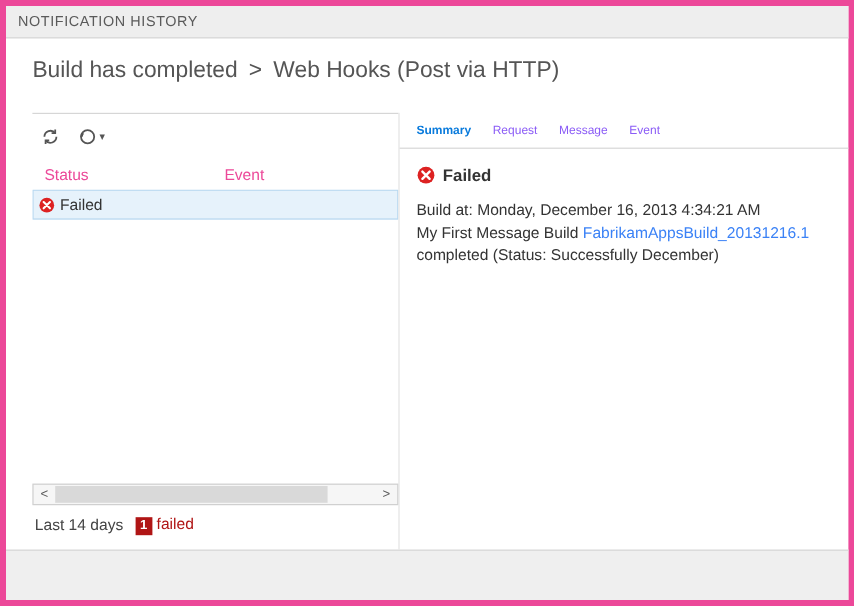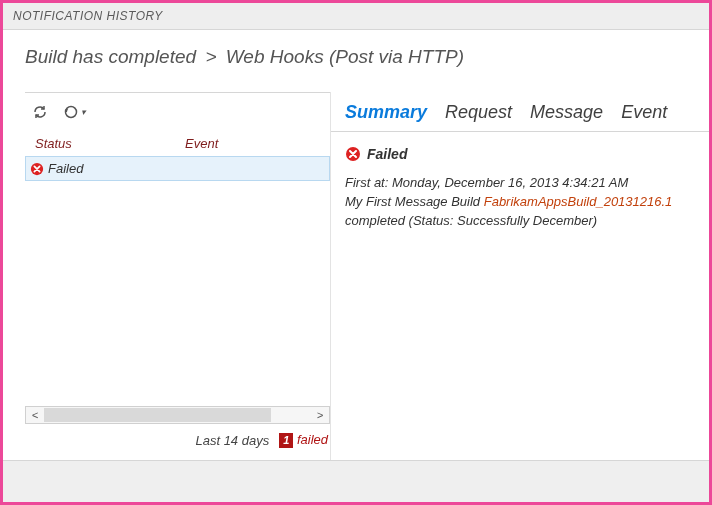--- a/index.html
+++ b/index.html
@@ -8,25 +8,24 @@
     font-size: 13px;
     color: #333;
     background: #f4f4f4;
     width: 712px;
     height: 505px;
     overflow: hidden;
   }
   .window {
     width: 712px;
     height: 505px;
-    border: 3px solid #ec4899;
+    border: 5px solid #ec4899;
     background: #fff;
     display: flex;
     flex-direction: column;
-    font-style: italic;
   }
   .titlebar {
     background: #eeeeee;
     border-bottom: 1px solid #d6d6d6;
     padding: 6px 10px;
     font-size: 12px;
     letter-spacing: 0.5px;
     color: #5a5a5a;
   }
   .header {
@@ -59,21 +58,21 @@
     display: inline-flex; align-items: center; justify-content: center;
     cursor: pointer;
     color: #555;
   }
   .tool-btn svg { width: 16px; height: 16px; }
   .tool-dd { display: inline-flex; align-items: center; gap: 2px; cursor: pointer; color:#555;}
   .tool-dd .caret { font-size: 9px; }
   .grid-head {
     display: flex;
     padding: 5px 10px;
-    color: #7f1d1d;
+    color: #ec4899;
     font-size: 13px;
   }
   .col-status { width: 150px; }
   .col-event { flex: 1; }
   .grid-body { flex: 1; overflow: hidden; }
   .row {
     display: flex;
     align-items: center;
     padding: 4px 4px;
     background: #e6f2fb;
@@ -98,21 +97,20 @@
   }
   .hscroll .track { flex:1; position:relative; height:100%; }
   .hscroll .thumb {
     position:absolute; left:0; top:1px; height:14px; width:85%;
     background:#d9d9d9;
   }
   .footer {
     display:flex; align-items:center; gap:10px;
     padding: 8px 2px 12px 2px;
     color:#444;
-    justify-content:flex-end;
   }
   .count-badge {
     display:inline-block;
     background:#b01515;
     color:#fff;
     font-weight:bold;
     font-size:11px;
     padding: 1px 4px;
     line-height: 13px;
   }
@@ -122,33 +120,33 @@
     display:flex;
     flex-direction:column;
     min-width:0;
     border-left: 1px solid #e3e3e3;
   }
   .tabs {
     display:flex;
     gap:18px;
     padding: 10px 14px 8px 14px;
     border-bottom: 1px solid #d6d6d6;
-    font-size: 18px;
-  }
-  .tab { color:#404040; cursor:pointer; }
+    font-size: 10px;
+  }
+  .tab { color:#8b5cf6; cursor:pointer; }
   .tab.active { color:#0a7bdc; font-weight:600; }
   .detail {
     padding: 12px 14px;
     overflow:hidden;
     font-size: 13px;
     color:#333;
     line-height: 1.45;
   }
   .detail .stat-line { display:flex; align-items:center; gap:6px; font-weight:600; margin-bottom:10px; font-size:14px;}
-  .detail .link { color:#c2410c; cursor:pointer; }
+  .detail .link { color:#3b82f6; cursor:pointer; }
   .detail .em-label { font-weight:600; margin-top:16px; }
   .bottom-strip {
     height: 42px;
     background:#efefef;
     border-top:1px solid #d6d6d6;
   }
 </style>
 </head>
 <body>
 
@@ -228,21 +226,21 @@
         <div class="stat-line">
           <span class="err-icon-md">
             <svg viewBox="0 0 16 16">
                 <circle cx="8" cy="8" r="7" fill="#d22"></circle>
               <path d="M5 5l6 6M11 5l-6 6" stroke="#fff" stroke-width="2" stroke-linecap="round"></path>
               </svg>
           </span>
           <span>Failed</span>
         </div>
         <div>
-          <span>First at:</span>
+          <span>Build at:</span>
           <span>Monday, December 16, 2013 4:34:21 AM</span>
         </div>
         <div>
           <span>My First Message Build</span>
           <span class="link">FabrikamAppsBuild_20131216.1</span>
           <span>completed (Status: Successfully December)</span>
         </div>
       </div>
     </div>
   </div>

